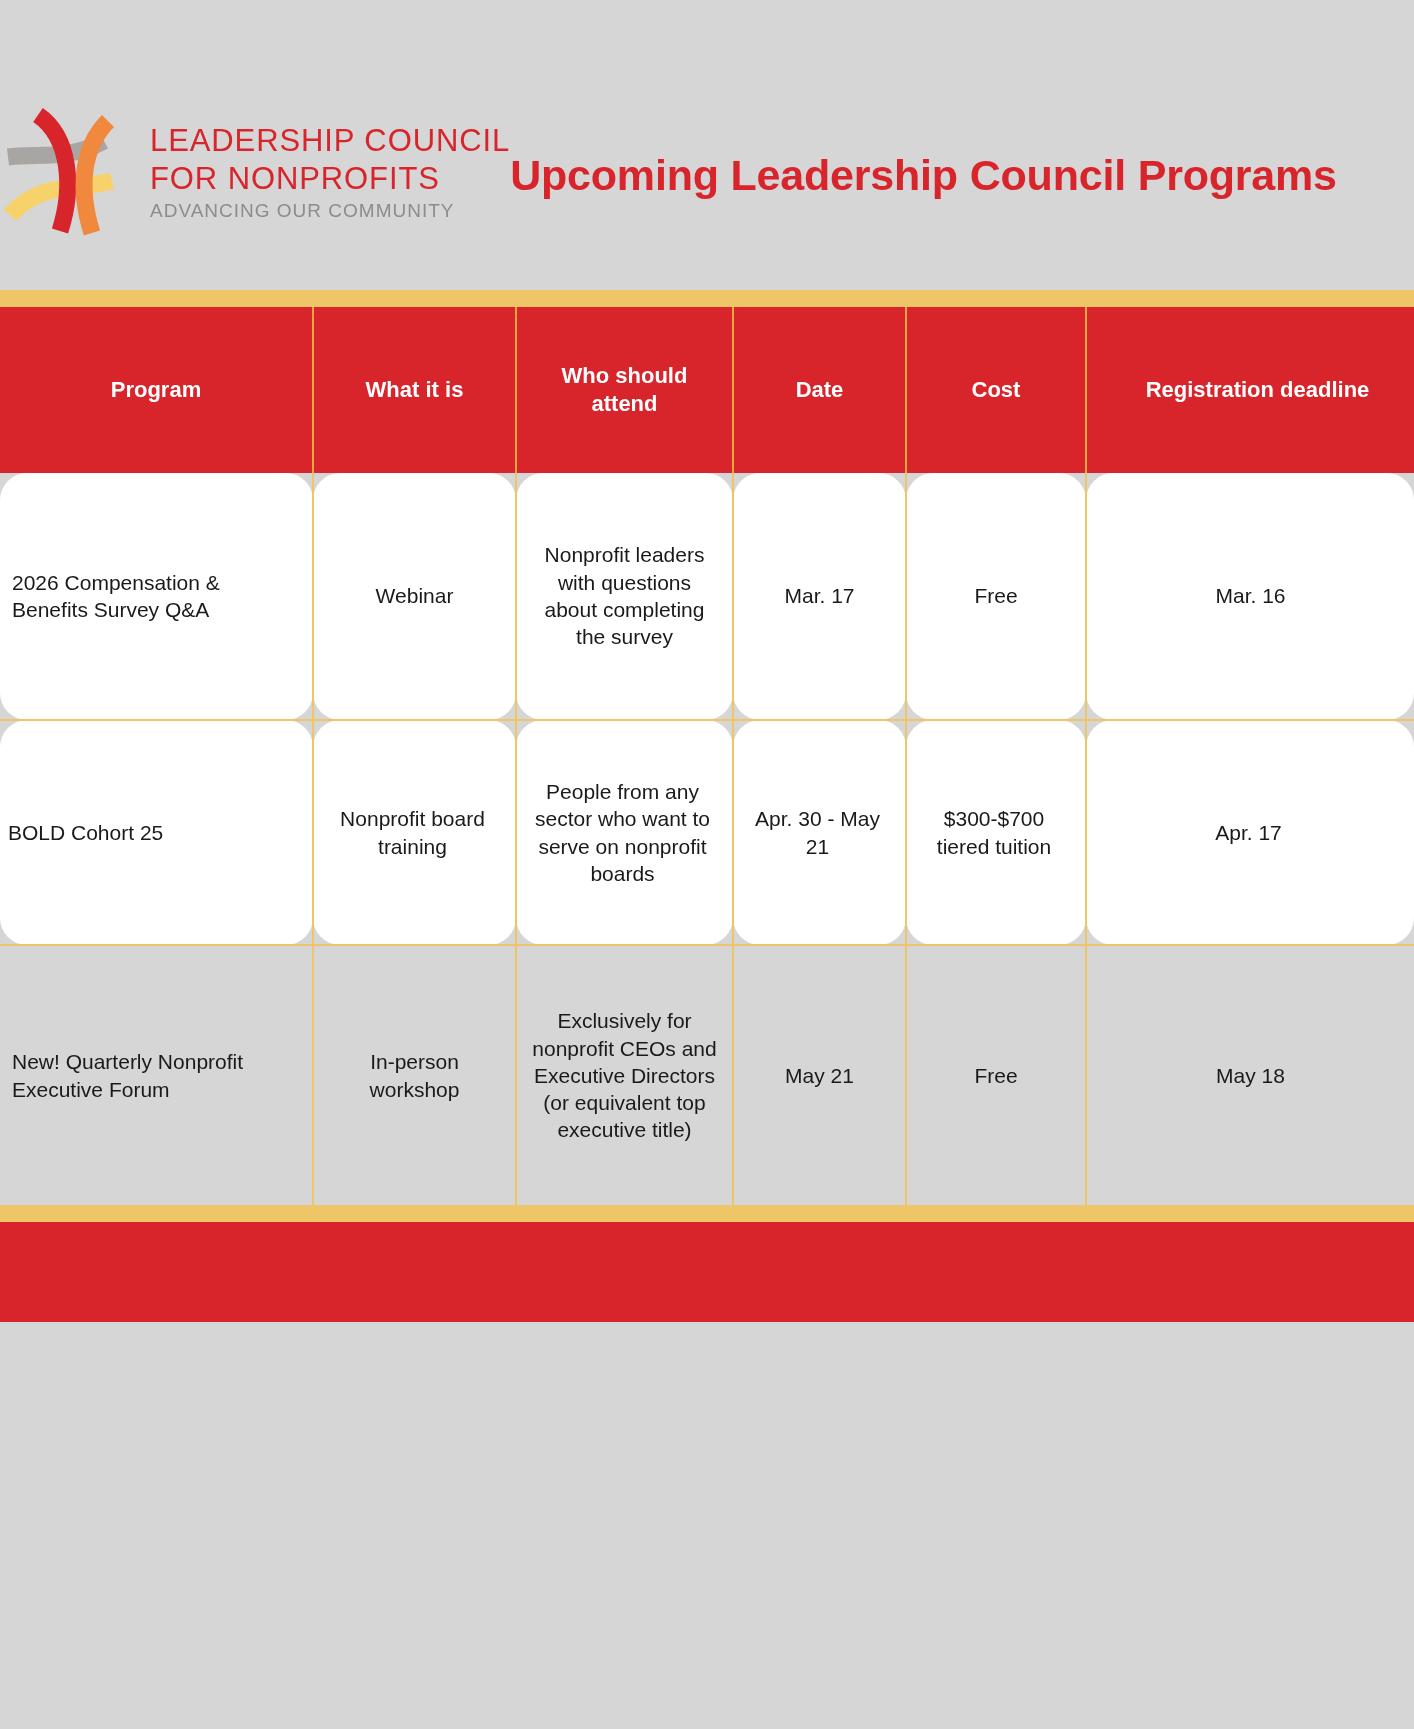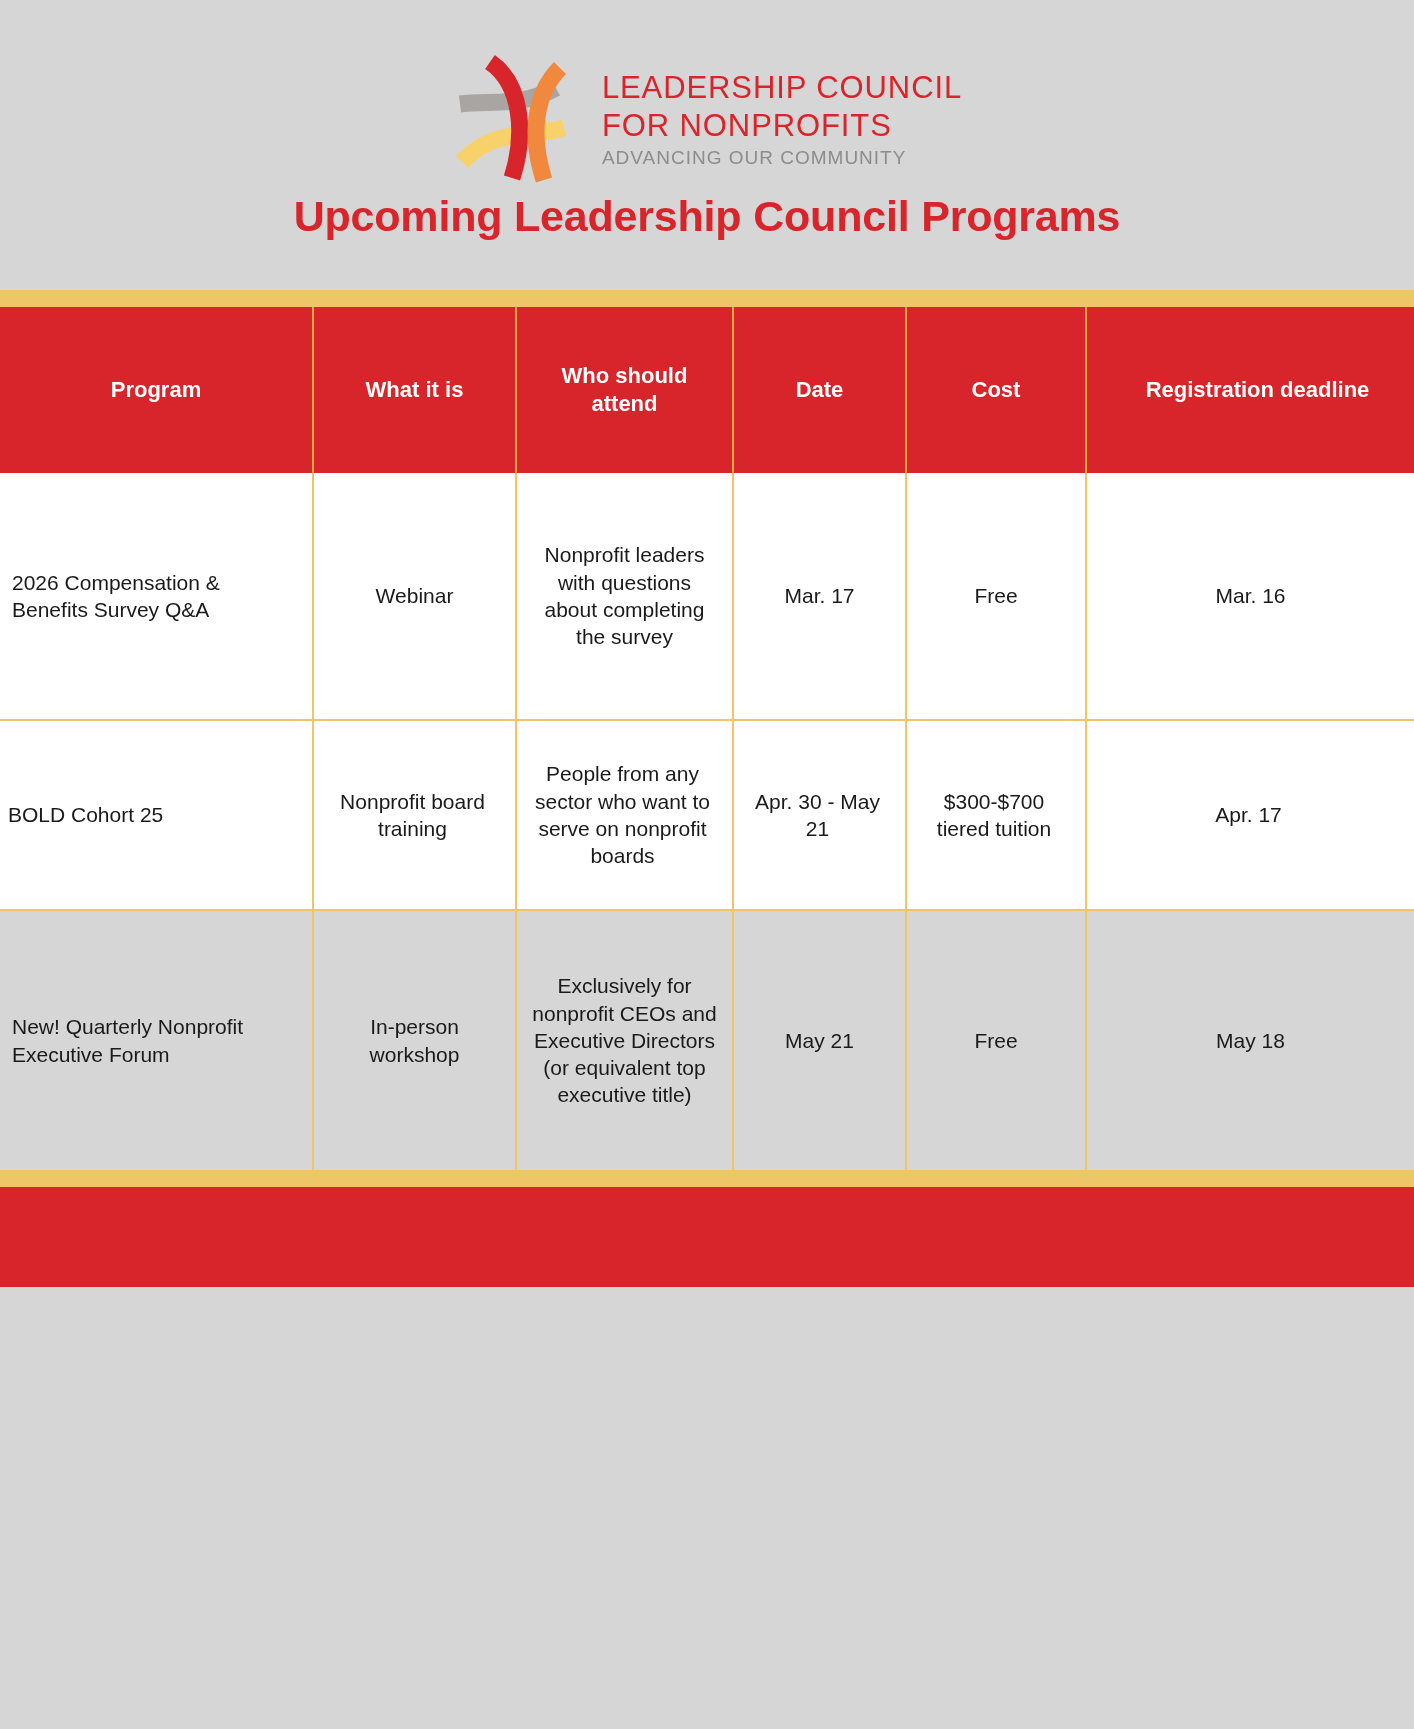--- a/index.html
+++ b/index.html
@@ -17,21 +17,21 @@
     width: 1414px;
     height: 1729px;
     background: #d6d6d6;
   }
 
   
   .header {
     height: 290px;
     background: #d6d6d6;
     display: flex;
-    flex-direction: column;
+    flex-direction: row;
     align-items: center;
     justify-content: flex-start;
     padding-top: 52px;
   }
 
   .logo-block {
     display: flex;
     align-items: center;
     justify-content: center;
     gap: 18px;
@@ -115,21 +115,21 @@
     height: 166px;
     padding: 6px 10px;
     line-height: 1.28;
     border-left-color: #e8a93f;
     border-right-color: #e8a93f;
   }
 
   .prog-table thead th:first-child { border-left: none; }
   .prog-table thead th:last-child  { border-right: none; padding-left: 24px; }
 
-  .prog-table tbody tr.row-white td { background: #ffffff; }
+  .prog-table tbody tr.row-white td { background: #ffffff; border-radius: 27px; }
   .prog-table tbody tr.row-gray  td { background: #d6d6d6; }
 
   .prog-table tbody td {
     font-size: 21px;
     color: #1a1a1a;
     line-height: 1.30;
     padding: 10px 12px;
     border-top: 2px solid #eec567;
   }
 
@@ -141,21 +141,21 @@
     text-align: left;
     font-weight: normal;
     font-size: 22px;
     padding-left: 26px;
     padding-right: 14px;
     line-height: 1.34;
   }
 
   tr.r1 td { height: 247px; }
   tr.r2 td { height: 255px; }
-  tr.r3 td { height: 190px; padding-left: 8px; }
+  tr.r3 td { height: 225px; padding-left: 8px; }
   tr.r4 td { height: 260px; margin-top: 48px; }
 
   .col-program   { width: 313px; }
   .col-whatitis  { width: 203px; }
   .col-who       { width: 217px; }
   .col-date      { width: 173px; }
   .col-cost      { width: 180px; }
   .col-deadline  { width: 328px; }
 </style>
 </head>

